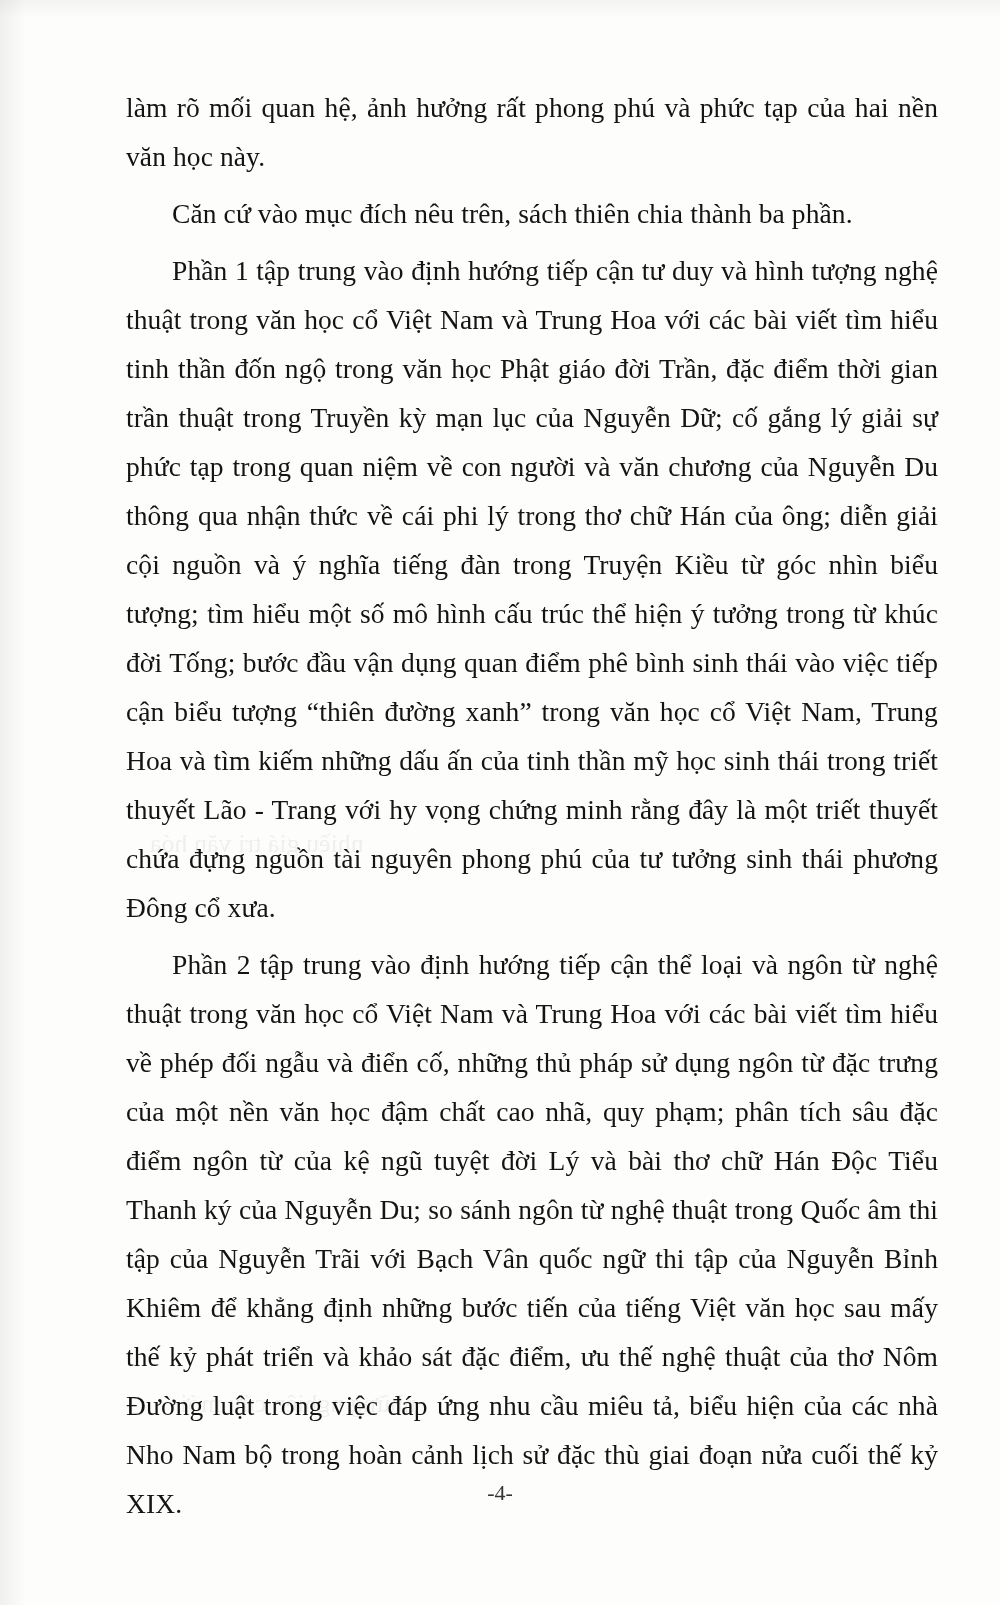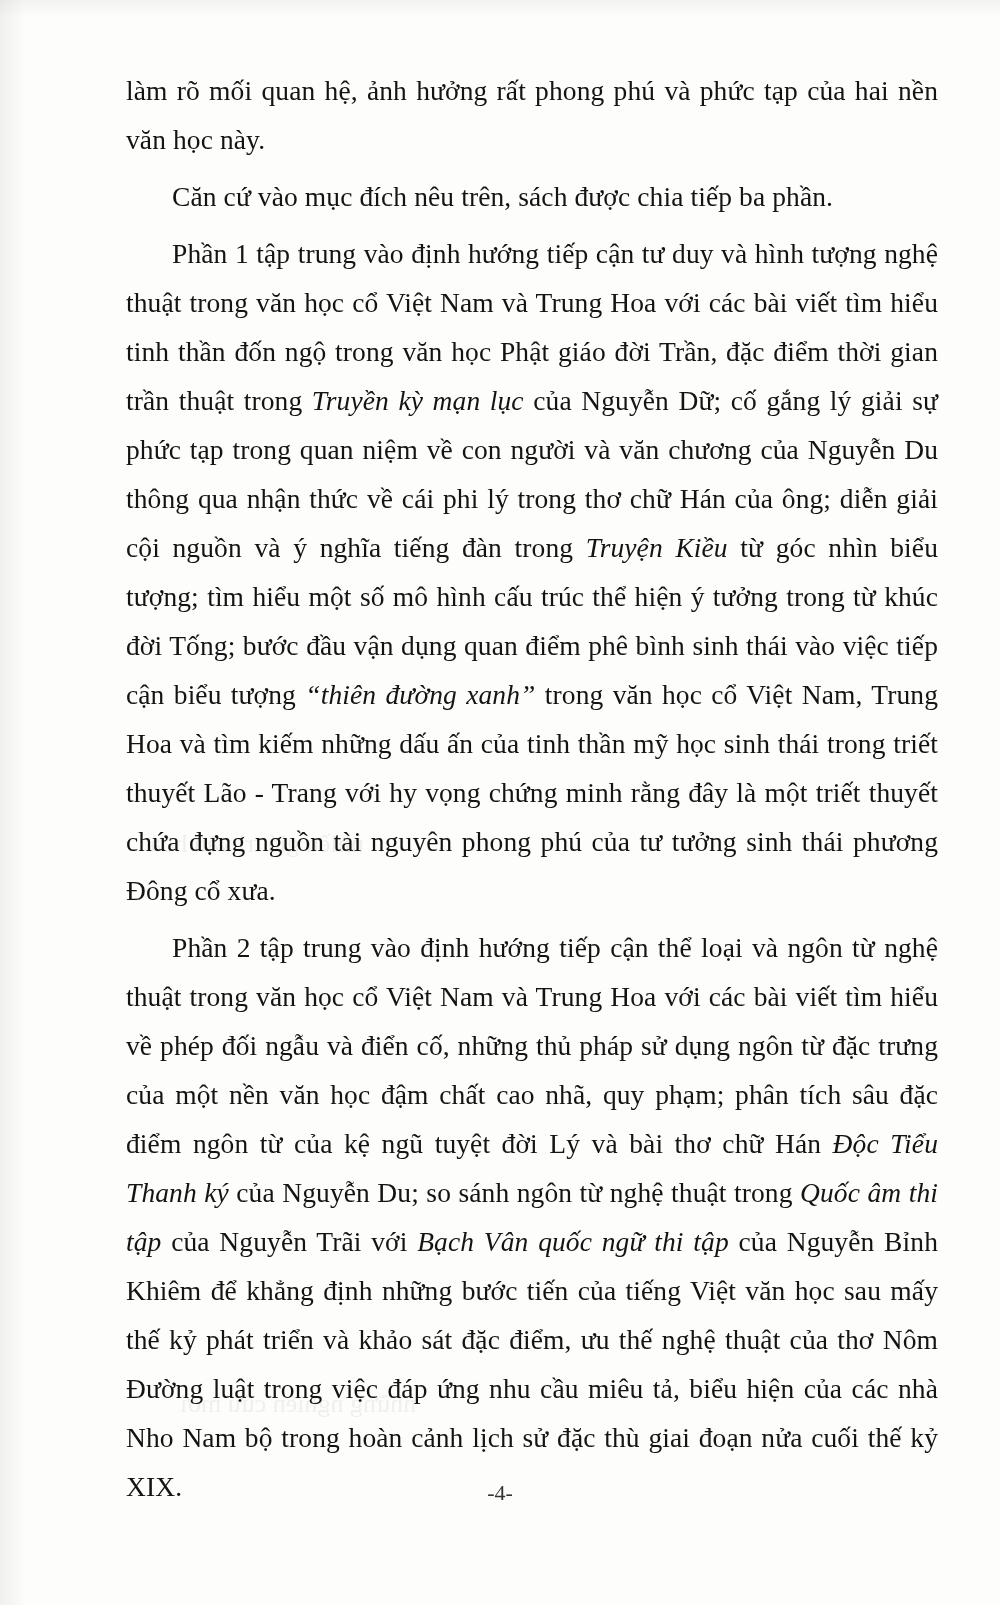--- a/index.html
+++ b/index.html
@@ -19,21 +19,21 @@
     position: absolute;
     left: 0;
     top: 0;
     width: 1000px;
     height: 1605px;
     background: #fdfdfb;
   }
   .content {
     position: absolute;
     left: 126px;
-    top: 66px;
+    top: 83px;
     width: 812px;
   }
   p.para {
     margin: 0;
     font-size: 27.5px;
     line-height: 49px;
     text-align: justify;
     text-justify: inter-word;
     letter-spacing: 0.1px;
     color: #141414;
@@ -41,21 +41,20 @@
   p.para.indent {
     text-indent: 46px;
   }
   p.gap {
     margin-top: 8px;
   }
   .bold {
     font-weight: normal;
   }
   .ital {
-    font-style: italic;
   }
   .pagenum {
     position: absolute;
     left: 0;
     top: 1480px;
     width: 1000px;
     text-align: center;
     font-size: 22px;
     color: #333;
     font-family: "Liberation Serif", serif;
@@ -90,20 +89,20 @@
 <div class="page">
   <div class="edge-shadow-left"></div>
   <div class="edge-shadow-top"></div>
 
   <div class="bleed" style="left:150px; top:820px;">nhiều giá trị văn hóa</div>
   <div class="bleed" style="left:180px; top:1380px;">những nghiên cứu mới</div>
 
   <div class="content">
     <div id="paragraphs">
         <p class="para"><span>làm rõ mối quan hệ, ảnh hưởng rất phong phú và phức tạp của hai nền văn học này.</span></p>
-        <p class="para indent gap"><span>Căn cứ vào mục đích nêu trên, sách được chia tiếp ba phần.</span></p>
+        <p class="para indent gap"><span>Căn cứ vào mục đích nêu trên, sách thiên chia thành ba phần.</span></p>
         <p class="para indent gap"><span class="bold">Phần 1</span><span> tập trung vào định hướng tiếp cận tư duy và hình tượng nghệ thuật trong văn học cổ Việt Nam và Trung Hoa với các bài viết tìm hiểu tinh thần đốn ngộ trong văn học Phật giáo đời Trần, đặc điểm thời gian trần thuật trong </span><span class="ital">Truyền kỳ mạn lục</span><span> của Nguyễn Dữ; cố gắng lý giải sự phức tạp trong quan niệm về con người và văn chương của Nguyễn Du thông qua nhận thức về cái phi lý trong thơ chữ Hán của ông; diễn giải cội nguồn và ý nghĩa tiếng đàn trong </span><span class="ital">Truyện Kiều</span><span> từ góc nhìn biểu tượng; tìm hiểu một số mô hình cấu trúc thể hiện ý tưởng trong từ khúc đời Tống; bước đầu vận dụng quan điểm phê bình sinh thái vào việc tiếp cận biểu tượng </span><span class="ital">“thiên đường xanh”</span><span> trong văn học cổ Việt Nam, Trung Hoa và tìm kiếm những dấu ấn của tinh thần mỹ học sinh thái trong triết thuyết Lão - Trang với hy vọng chứng minh rằng đây là một triết thuyết chứa đựng nguồn tài nguyên phong phú của tư tưởng sinh thái phương Đông cổ xưa.</span></p>
         <p class="para indent gap"><span class="bold">Phần 2</span><span> tập trung vào định hướng tiếp cận thể loại và ngôn từ nghệ thuật trong văn học cổ Việt Nam và Trung Hoa với các bài viết tìm hiểu về phép đối ngẫu và điển cố, những thủ pháp sử dụng ngôn từ đặc trưng của một nền văn học đậm chất cao nhã, quy phạm; phân tích sâu đặc điểm ngôn từ của kệ ngũ tuyệt đời Lý và bài thơ chữ Hán </span><span class="ital">Độc Tiểu Thanh ký</span><span> của Nguyễn Du; so sánh ngôn từ nghệ thuật trong </span><span class="ital">Quốc âm thi tập</span><span> của Nguyễn Trãi với </span><span class="ital">Bạch Vân quốc ngữ thi tập</span><span> của Nguyễn Bỉnh Khiêm để khẳng định những bước tiến của tiếng Việt văn học sau mấy thế kỷ phát triển và khảo sát đặc điểm, ưu thế nghệ thuật của thơ Nôm Đường luật trong việc đáp ứng nhu cầu miêu tả, biểu hiện của các nhà Nho Nam bộ trong hoàn cảnh lịch sử đặc thù giai đoạn nửa cuối thế kỷ XIX.</span></p>
       </div>
   </div>
 
   <div class="pagenum">-4-</div>
 </div>
 
 </body></html>

